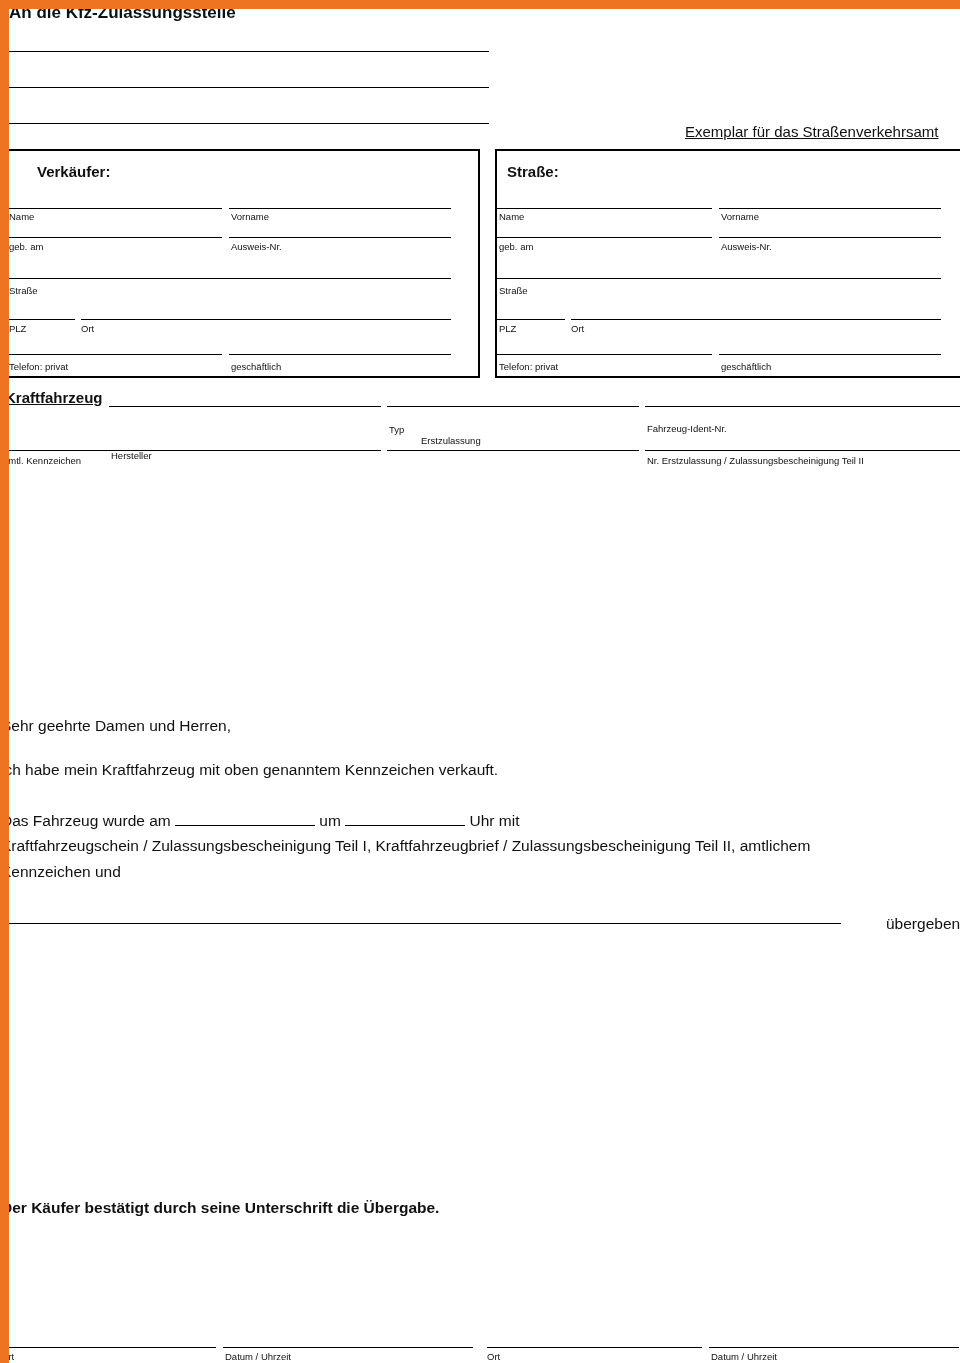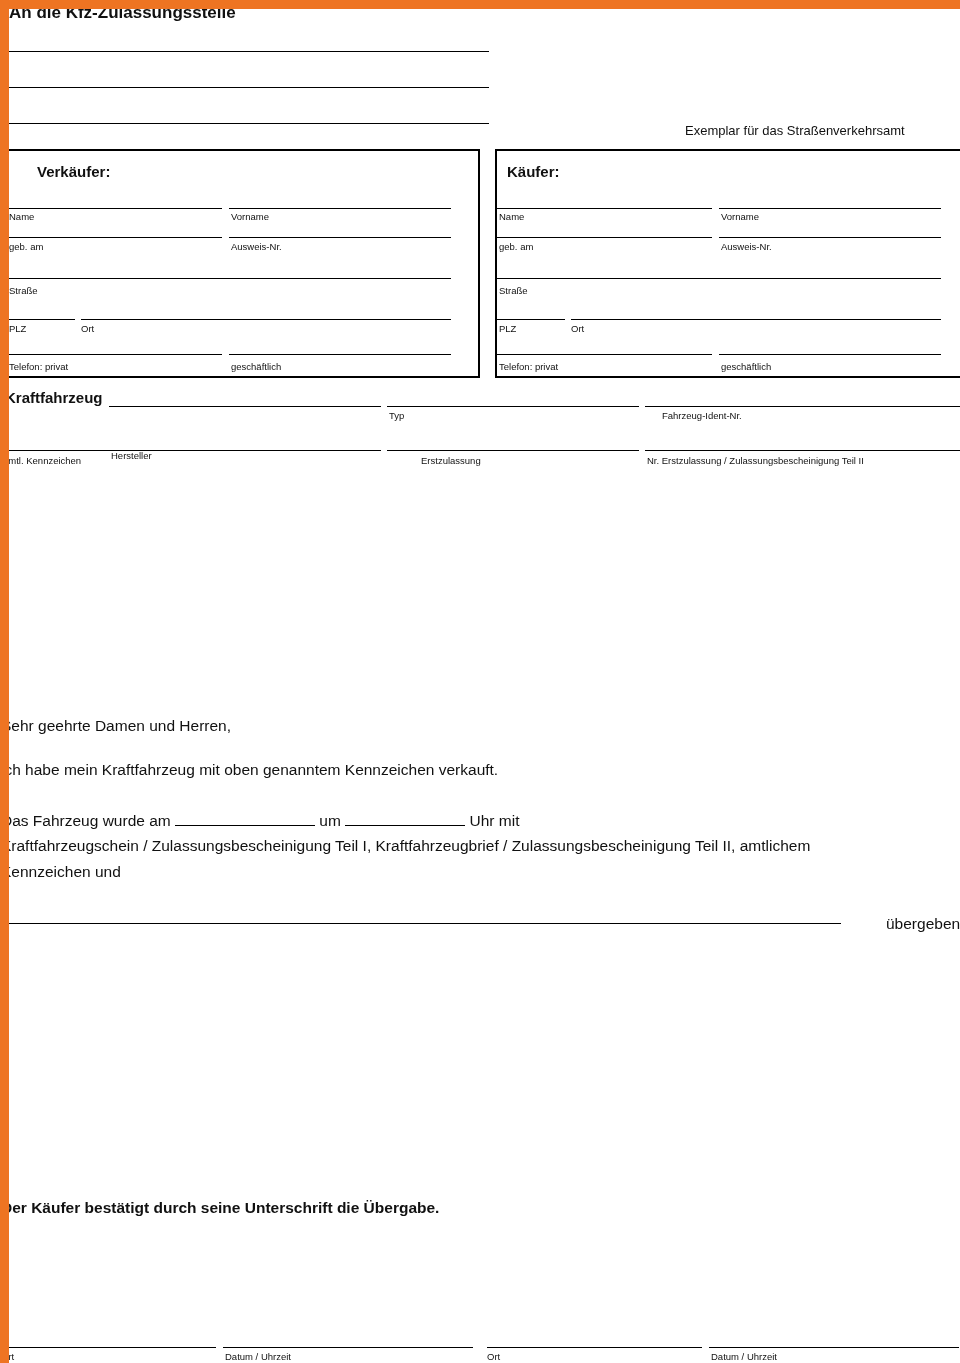--- a/index.html
+++ b/index.html
@@ -52,23 +52,24 @@
   }
   .addr-line {
     position: absolute;
     border-bottom: 1px solid #000;
     height: 0;
   }
   .exemplar {
     position: absolute;
     left: 688px;
     top: 120px;
-    font-size: 13px;
-    color: #111;
-    white-space: nowrap;
+    font-size: 15px;
+    color: #111;
+    white-space: nowrap;
+    text-decoration: underline;
   }
 
   .party-box {
     position: absolute;
     border: 2px solid #000;
     box-sizing: border-box;
   }
   .party-title {
     position: absolute;
     font-size: 15px;
@@ -85,20 +86,21 @@
     font-size: 9.5px;
     color: #111;
     white-space: nowrap;
   }
 
   .section-title {
     position: absolute;
     font-size: 15px;
     font-weight: bold;
     color: #111;
+    text-decoration: underline;
   }
 
   .para {
     position: absolute;
     font-size: 15.5px;
     color: #111;
     white-space: nowrap;
   }
   .para.bold { font-weight: bold; }
 
@@ -151,21 +153,21 @@
       <div class="fld-line" style="left:84px; top:316px; width:370px;"></div>
       <div class="fld-label" style="left:12px; top:320px;">PLZ</div>
       <div class="fld-label" style="left:84px; top:320px;">Ort</div>
 
       <div class="fld-line" style="left:10px; top:351px; width:215px;"></div>
       <div class="fld-line" style="left:232px; top:351px; width:222px;"></div>
       <div class="fld-label" style="left:12px; top:358px;">Telefon:  privat</div>
       <div class="fld-label" style="left:234px; top:358px;">geschäftlich</div>
 
       <div class="party-box" style="left:498px; top:146px; width:475px; height:229px;"></div>
-      <div class="party-title" style="left:510px; top:160px;">Käufer:</div>
+      <div class="party-title" style="left:510px; top:160px;">Straße:</div>
 
       <div class="fld-line" style="left:500px; top:205px; width:215px;"></div>
       <div class="fld-line" style="left:722px; top:205px; width:222px;"></div>
       <div class="fld-label" style="left:502px; top:208px;">Name</div>
       <div class="fld-label" style="left:724px; top:208px;">Vorname</div>
 
       <div class="fld-line" style="left:500px; top:234px; width:215px;"></div>
       <div class="fld-line" style="left:722px; top:234px; width:222px;"></div>
       <div class="fld-label" style="left:502px; top:238px;">geb. am</div>
       <div class="fld-label" style="left:724px; top:238px;">Ausweis-Nr.</div>
@@ -182,28 +184,28 @@
       <div class="fld-line" style="left:722px; top:351px; width:222px;"></div>
       <div class="fld-label" style="left:502px; top:358px;">Telefon:  privat</div>
       <div class="fld-label" style="left:724px; top:358px;">geschäftlich</div>
 
       <div class="section-title" style="left:8px; top:386px;">Kraftfahrzeug</div>
 
       <div class="fld-line" style="left:112px; top:403px; width:272px;"></div>
       <div class="fld-line" style="left:390px; top:403px; width:252px;"></div>
       <div class="fld-line" style="left:648px; top:403px; width:326px;"></div>
       <div class="fld-label" style="left:114px; top:407px;margin-top:40px;">Hersteller</div>
-      <div class="fld-label" style="left:392px; top:407px;">Typ</div>
-      <div class="fld-label" style="left:650px; top:407px;margin-left:15px;">Fahrzeug-Ident-Nr.</div>
+      <div class="fld-label" style="left:392px; top:421px;">Typ</div>
+      <div class="fld-label" style="left:650px; top:420px;">Fahrzeug-Ident-Nr.</div>
 
       <div class="fld-line" style="left:6px; top:447px; width:378px;"></div>
       <div class="fld-line" style="left:390px; top:447px; width:252px;"></div>
       <div class="fld-line" style="left:648px; top:447px; width:326px;"></div>
       <div class="fld-label" style="left:6px; top:452px;">amtl. Kennzeichen</div>
-      <div class="fld-label" style="left:392px; top:452px;padding-left:32px;">Erstzulassung</div>
+      <div class="fld-label" style="left:392px; top:432px;padding-left:32px;">Erstzulassung</div>
       <div class="fld-label" style="left:650px; top:452px;">Nr. Erstzulassung / Zulassungsbescheinigung Teil II</div>
 
       <div class="para" style="left:4px; top:714px;">Sehr geehrte Damen und Herren,</div>
       <div class="para" style="left:4px; top:758px;">ich habe mein Kraftfahrzeug mit oben genanntem Kennzeichen verkauft.</div>
 
       <div class="para" style="left:4px; top:808px;">
         <span>Das Fahrzeug wurde am</span>
         <span class="blank-inline" style="width:140px;"></span>
         <span>um</span>
         <span class="blank-inline" style="width:120px;"></span>

